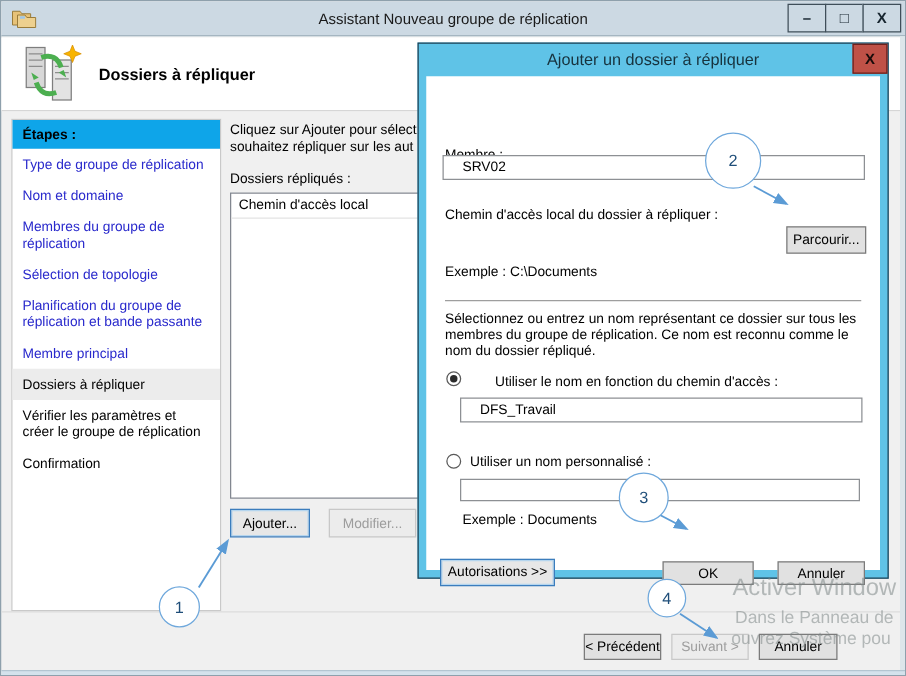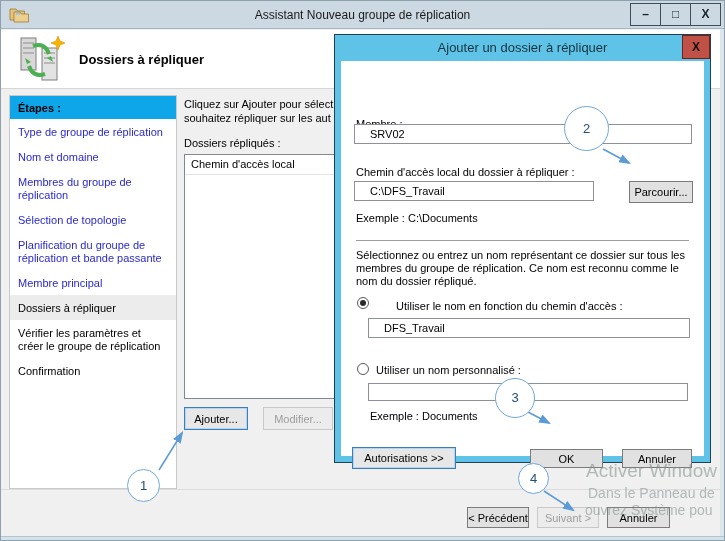--- a/index.html
+++ b/index.html
@@ -175,40 +175,39 @@
   <div class="dialog">
     <div class="dialog-titlebar">
       <div class="dialog-title">Ajouter un dossier à répliquer</div>
       <div class="dialog-close">X</div>
     </div>
     <div class="dialog-body">
       <div class="lbl" style="left:15px; top:57px;">Membre :</div>
       <input class="dlg-input" style="left: 13px; top: 63px; width: 338px;" readonly="" value="SRV02">
 
       <div class="lbl" style="left:15px; top:105px;">Chemin d'accès local du dossier à répliquer :</div>
-      <input class="dlg-input" style="left: 13px; top: 120px; width: 240px;" value="C:\DFS_Travail">
       <button class="btn" style="left:288px; top:120px; width:64px; height:22px;">Parcourir...</button>
       <div class="lbl" style="left:15px; top:151px;">Exemple : C:\Documents</div>
 
       <div class="divider" style="left:15px; top:179px; width:333px;"></div>
 
       <div class="para" style="left:15px; top:188px; width:337px;">Sélectionnez ou entrez un nom représentant ce dossier sur tous les membres du groupe de réplication. Ce nom est reconnu comme le nom du dossier répliqué.</div>
 
       <span class="radio-outer" style="left:16px; top:236px;">
           <span class="dot"></span>
         </span>
       <div class="lbl" style="left:35px; top:239px;padding-left:20px;">Utiliser le nom en fonction du chemin d'accès :</div>
       <input class="dlg-input" style="left: 27px; top: 257px; width: 322px;" readonly="" value="DFS_Travail">
 
       <span class="radio-outer" style="left:16px; top:302px;"></span>
       <div class="lbl" style="left:35px; top:303px;">Utiliser un nom personnalisé :</div>
       <input class="dlg-input" style="left: 27px; top: 322px; width: 320px; height: 18px;" value="">
       <div class="lbl" style="left:29px; top:349px;">Exemple : Documents</div>
 
-      <button class="btn focusblue" style="left:11px; top:386px; width:104px; height:22px;">Autorisations &gt;&gt;</button>
+      <button class="btn focusblue" style="left:11px; top:386px; width:92px; height:22px;">Autorisations &gt;&gt;</button>
       <button class="btn" style="left:189px; top:388px; width:73px; height:19px;">OK</button>
       <button class="btn" style="left:281px; top:388px; width:70px; height:19px;">Annuler</button>
     </div>
   </div>
 
   <svg class="arrows">
     <defs>
       <marker id="ah" markerWidth="9" markerHeight="8" refX="6.5" refY="3" orient="auto">
         <path d="M0,0 L8,3 L0,6 z" fill="#5b9bd5"></path>
       </marker>

